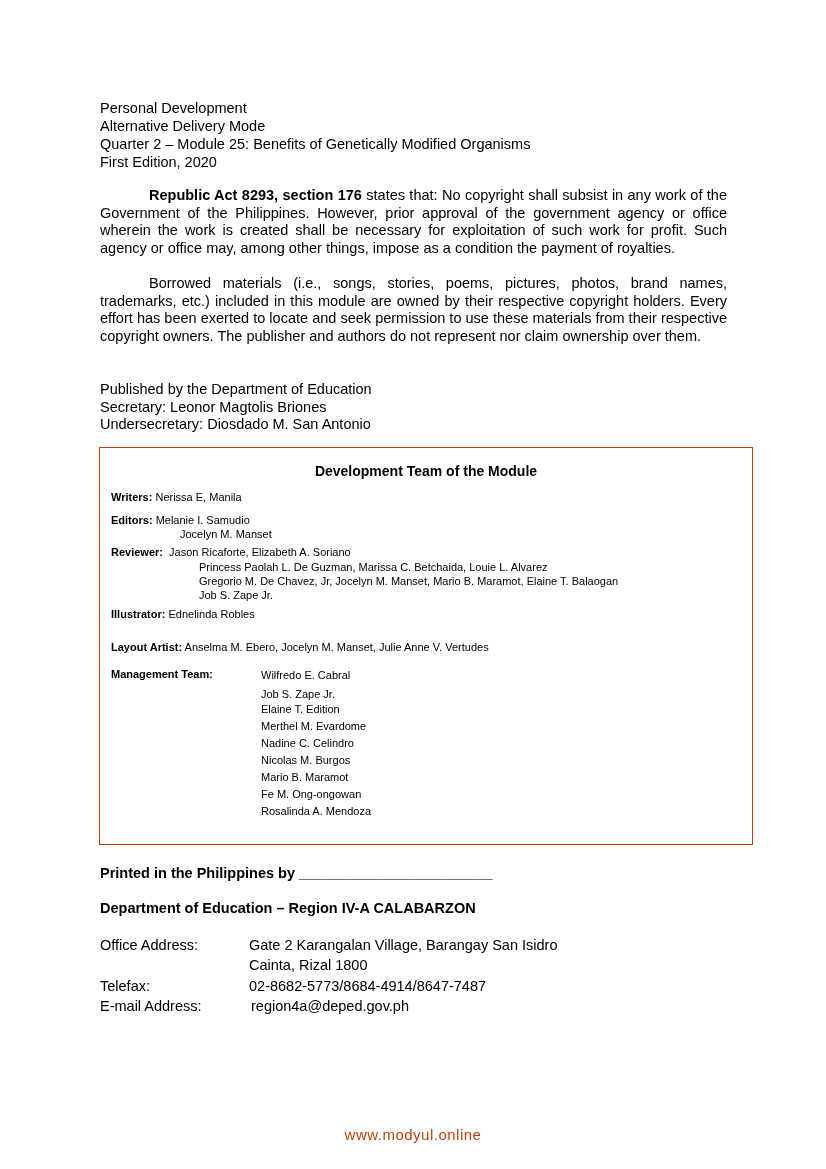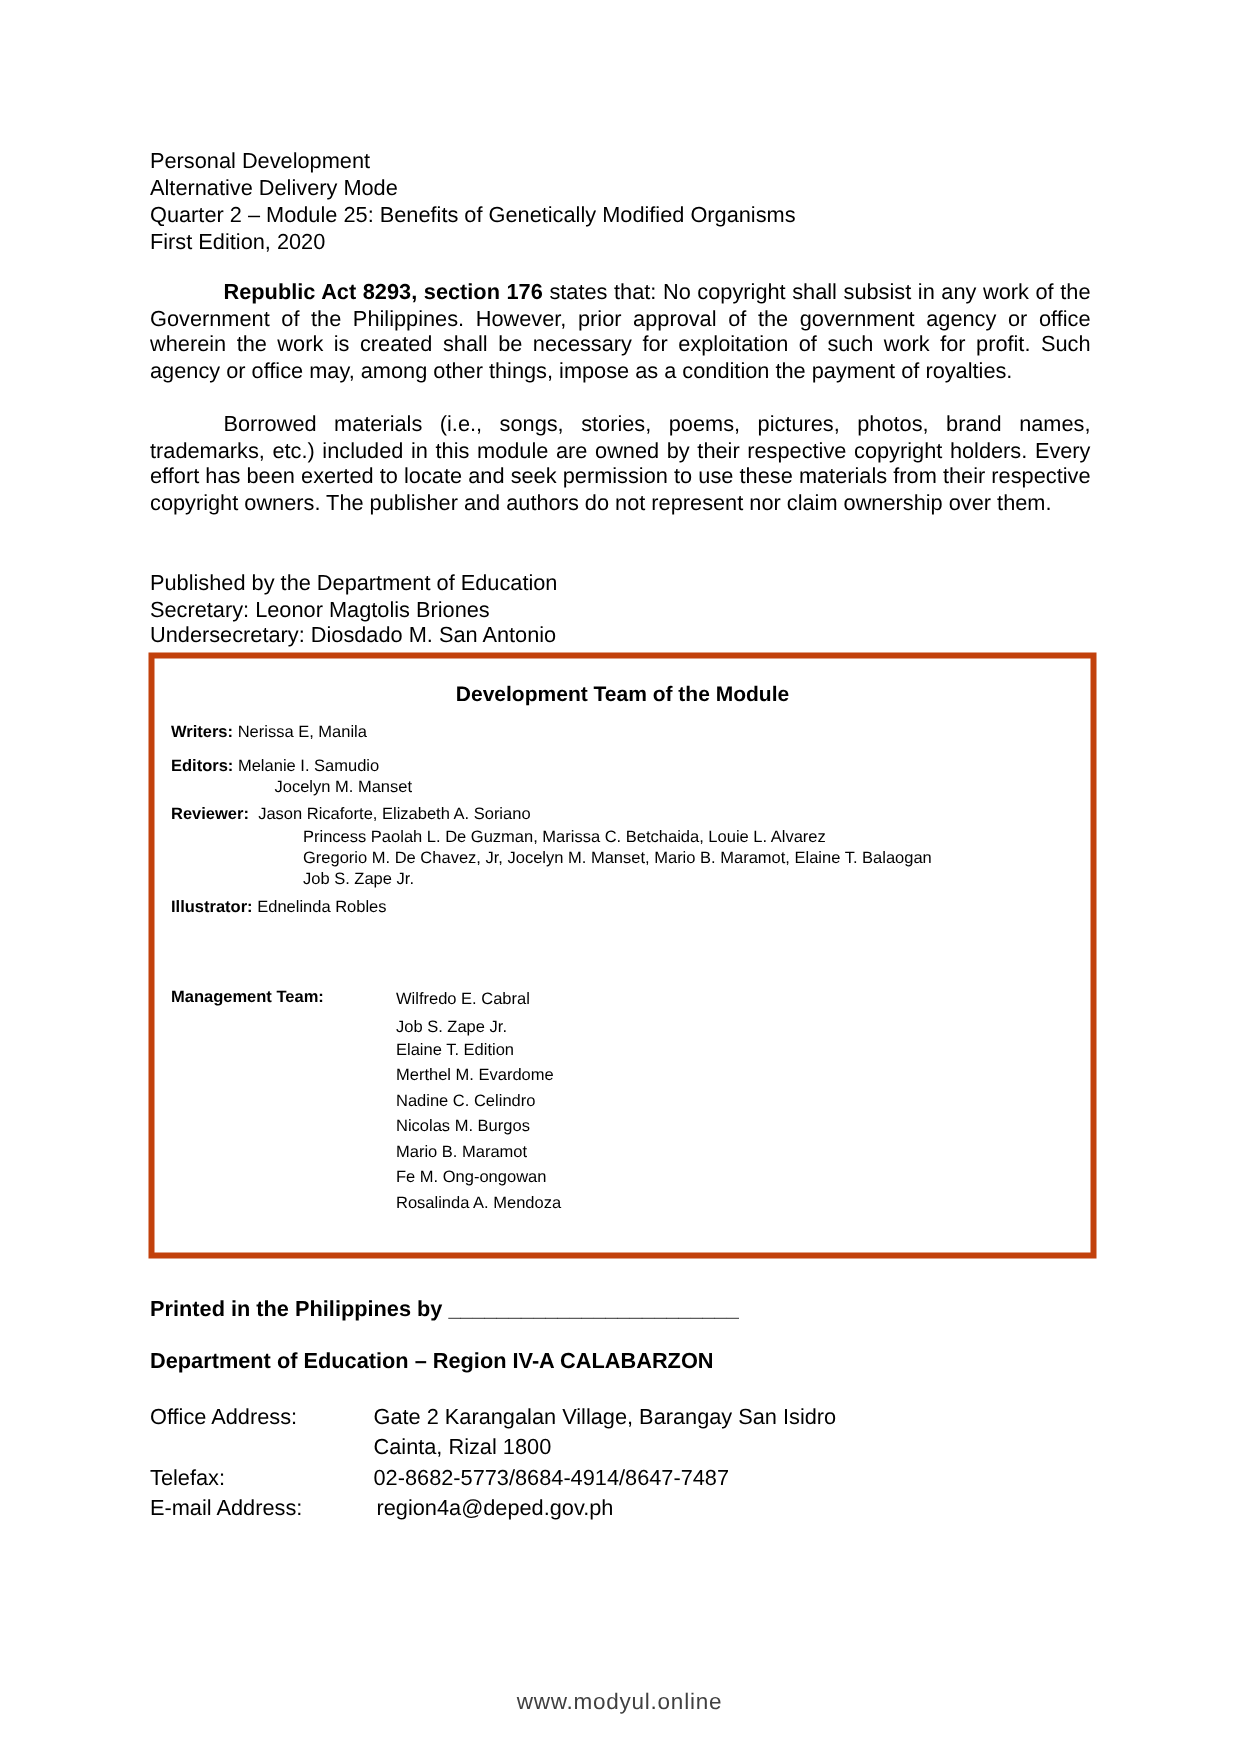--- a/index.html
+++ b/index.html
@@ -20,41 +20,42 @@
     text-align-last: left; white-space: normal;
   }
   .para .indent { display: inline-block; width: 49px; }
   #para1 { top: 187px; }
   #para2 { top: 275px; }
 
   .pub-block { left: 100px; top: 381px; font-size: 14.5px; line-height: 17.6px; }
 
   
   .team-box {
-    position: absolute; left: 99px; top: 435px; width: 624px; height: 396px;
-    border: 4px solid #c2410c;
+    position: absolute; left: 99px; top: 447px; width: 624px; height: 396px;
+    border: 1px solid #c2410c;
+    padding-left: 28px;
   }
   .team-title { position: absolute; left: 0; right: 0; top: 15px; text-align: center; font-weight: bold; font-size: 14px; }
   .row { position: absolute; left: 11px; font-size: 11px; line-height: 14.5px; white-space: nowrap; }
   .row .lbl { font-weight: bold; }
   .cont { position: absolute; font-size: 11px; line-height: 14.5px; white-space: nowrap; margin-left: 19px; }
 
   .mgmt-label { position: absolute; left: 11px; top: 220px; font-size: 11px; font-weight: bold; }
   .mgmt-list { position: absolute; left: 161px; top: 220px; font-size: 11px; }
   .mgmt-list div { height: 17px; line-height: 14px; }
   .mgmt-list div.tight { height: 14.5px; }
 
   .printed { left: 100px; top: 865px; font-size: 14.5px; font-weight: bold; }
   .deped { left: 100px; top: 900px; font-size: 14.5px; font-weight: bold; }
 
   .contact { position: absolute; left: 100px; top: 935px; font-size: 14.5px; line-height: 20px; }
   .contact .k { position: absolute; left: 0; white-space: nowrap; }
   .contact .v { position: absolute; left: 149px; white-space: nowrap; }
 
-  .watermark { left: 0; width: 826px; top: 1126px; text-align: center; font-size: 15px; color: #404040; letter-spacing: 0.5px; }
+  .watermark { left: 0; width: 826px; top: 1126px; text-align: center; font-size: 15px; color: #c2410c; letter-spacing: 0.5px; }
 </style>
 </head>
 <body>
 
 <div class="abs title-block">
   <div>Personal Development</div>
   <div>Alternative Delivery Mode</div>
   <div>Quarter 2 – Module 25: Benefits of Genetically Modified Organisms</div>
   <div>First Edition, 2020</div>
 </div>
@@ -89,20 +90,24 @@
   </div>
   <div class="cont" style="left:80px; top:126px;">Gregorio M. De Chavez, Jr, Jocelyn M. Manset, Mario B. Maramot, Elaine T. Balaogan</div>
   <div class="cont" style="left:80px; top:112px;">Princess Paolah L. De Guzman, Marissa C. Betchaida, Louie L. Alvarez</div>
   <div class="cont" style="left:80px; top:140px;">Job S. Zape Jr.</div>
 
   <div class="row" style="top:159px;">
     <span class="lbl">Illustrator:</span>
     <span>Ednelinda Robles</span>
   </div>
 
+  <div class="row" style="top:192px;">
+    <span class="lbl">Layout Artist:</span>
+    <span>Anselma M. Ebero,  Jocelyn M. Manset, Julie Anne V. Vertudes</span>
+  </div>
 
   <div class="mgmt-label">Management Team:</div>
   <div class="mgmt-list">
     <div style="height:19px;">Wilfredo E. Cabral</div>
     <div class="tight">Job S. Zape Jr.</div>
     <div>Elaine T. Edition</div>
     <div>Merthel M. Evardome</div>
     <div>Nadine C. Celindro</div>
     <div>Nicolas M. Burgos</div>
     <div>Mario B. Maramot</div>

